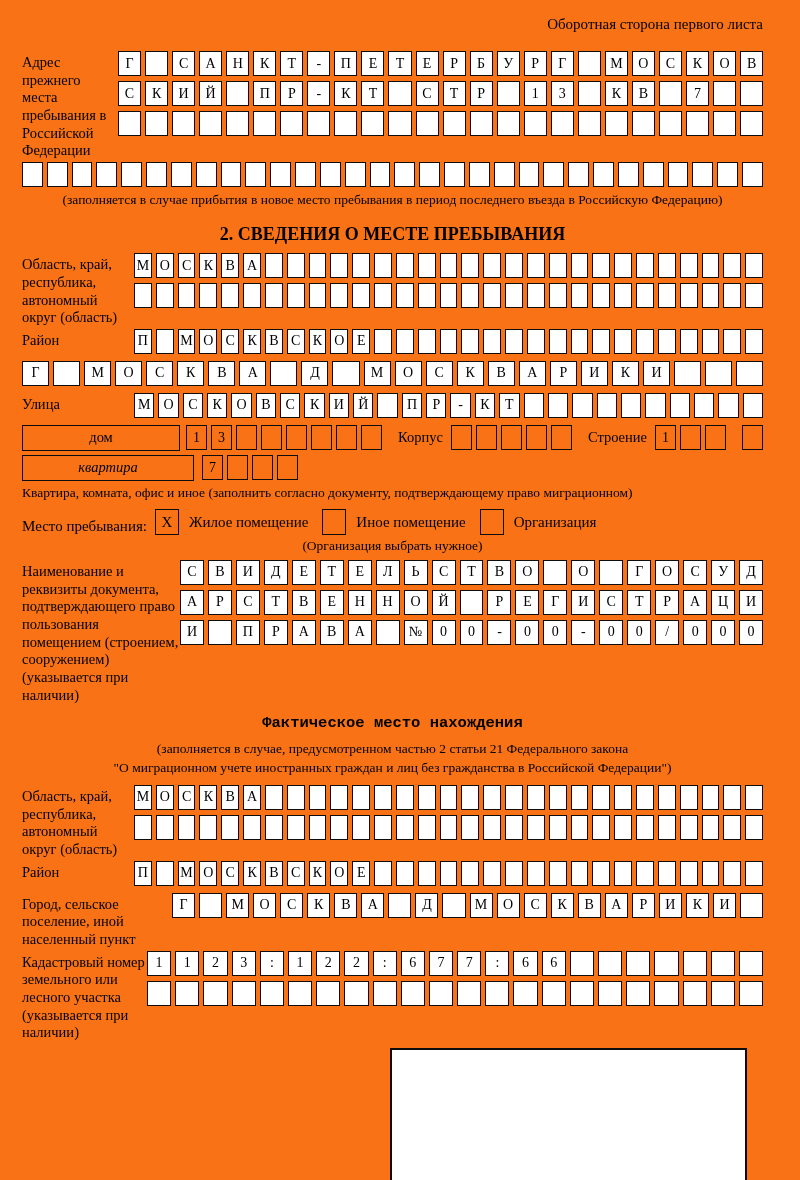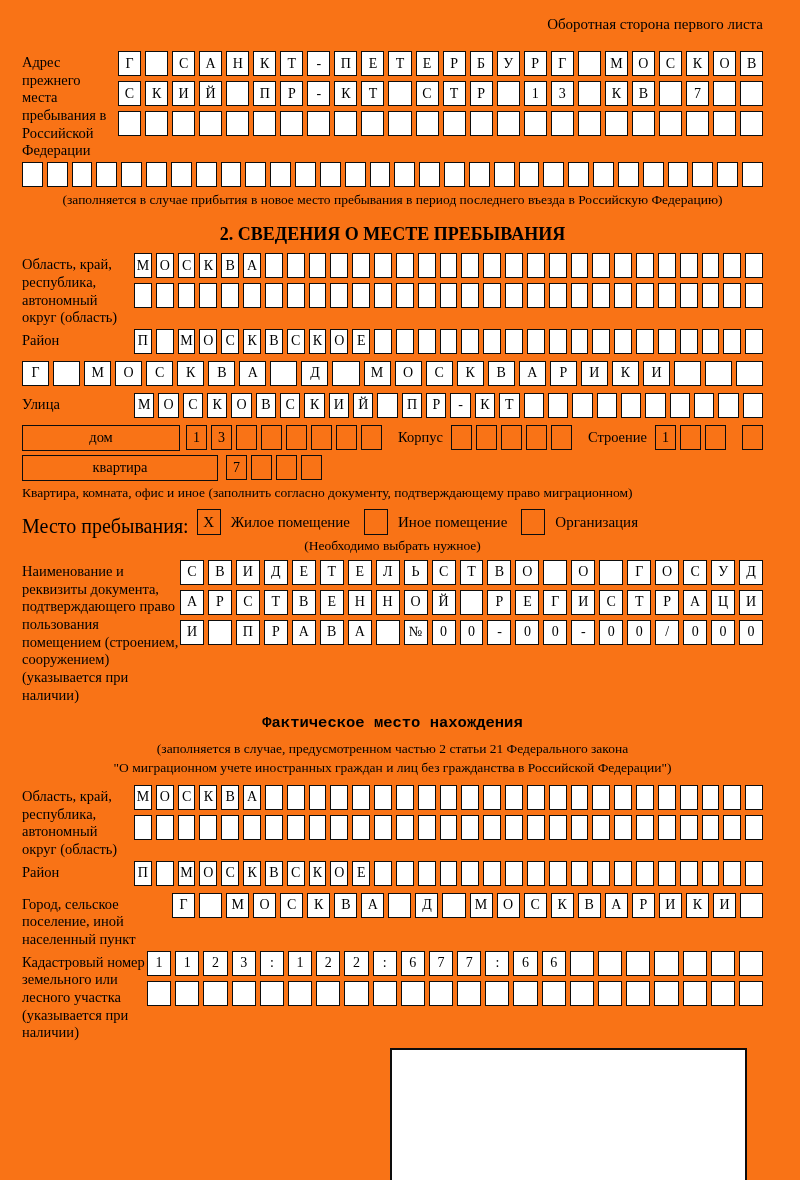--- a/index.html
+++ b/index.html
@@ -32,32 +32,32 @@
   .note { font-size:13.5px; margin:1px 0 6px 0; }
   .center { text-align:center; }
   .sec-title { text-align:center; font-weight:bold; font-size:18px; margin:16px 0 8px 0; }
 
   .houserow { display:flex; align-items:center; height:26px; margin-bottom:4px; }
   .widebox {
     border:1.5px solid #0d0d0d; height:26px; display:flex; align-items:center;
     justify-content:center; font-size:14.5px;
   }
   .w-dom { width:168px; }
-  .w-kv  { width:196px; }
+  .w-kv  { width:172px;font-style:italic; }
   .boxgroup { display:flex; gap:4px; height:25px; }
   .boxgroup .cell {
     width:21px; border:1.5px solid #0d0d0d; display:flex; align-items:center;
     justify-content:center; font-size:14px;
   }
   .gap6 { margin-left:6px; } .gap8 { margin-left:8px; }
   .inline-label { font-size:14.5px; margin:0 8px 0 16px; white-space:nowrap; }
   .stroenie-cells .cell:last-child { margin-left:12px; }
 
   .stayrow { display:flex; align-items:center; margin:8px 0 2px 0; height:27px; }
-  .staylabel { font-size:20px; margin-right:8px;margin-top:8px; }
+  .staylabel { font-size:15px; margin-right:8px;margin-top:8px; }
   .checkcell {
     width:24px; height:26px; border:1.5px solid #0d0d0d; display:flex;
     align-items:center; justify-content:center; font-size:15px;
   }
   .optlabel { font-size:15px; margin:0 14px 0 10px; white-space:nowrap; }
 
   .docgroup { margin-top:6px; }
 
   .fact-title { text-align:center; font-weight:bold; font-size:15.5px; margin:10px 0 8px 0;font-family:Liberation Mono, monospace; }
   .fact-note { text-align:center; font-size:13.5px; line-height:1.35; margin-bottom:8px; }
@@ -403,21 +403,21 @@
 
   <div class="stayrow">
     <span class="staylabel">Место пребывания:</span>
     <span class="checkcell">X</span>
     <span class="optlabel">Жилое помещение</span>
     <span class="checkcell"></span>
     <span class="optlabel">Иное помещение</span>
     <span class="checkcell"></span>
     <span class="optlabel">Организация</span>
   </div>
-  <div class="note center">(Необходимо выбрать нужное)</div>
+  <div class="note center">(Организация выбрать нужное)</div>
 
   <div class="frow docgroup">
     <div class="flabel lw158">Наименование и реквизиты документа, подтверждающего право пользования помещением (строением, сооружением) (указывается при наличии)</div>
     <div class="fcontent">
       <div class="boxrow">
           <span class="cell">С</span>
           <span class="cell">В</span>
           <span class="cell">И</span>
           <span class="cell">Д</span>
           <span class="cell">Е</span>

